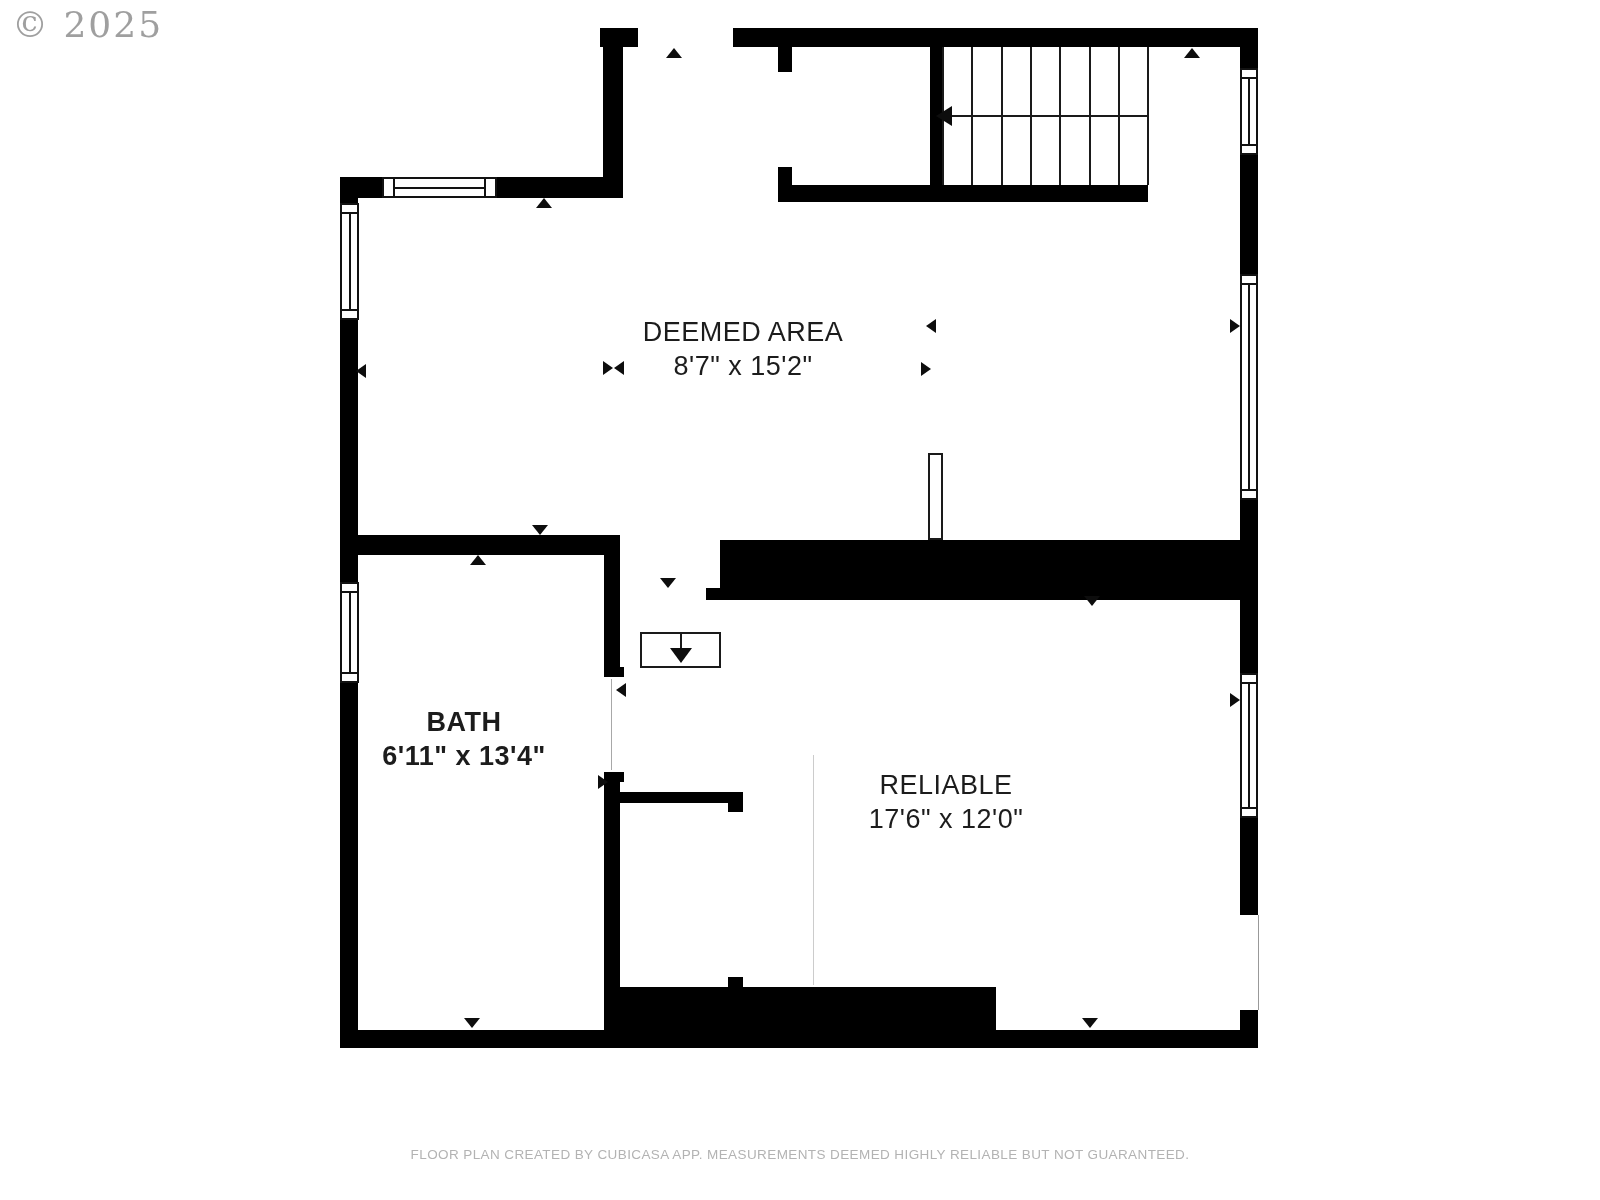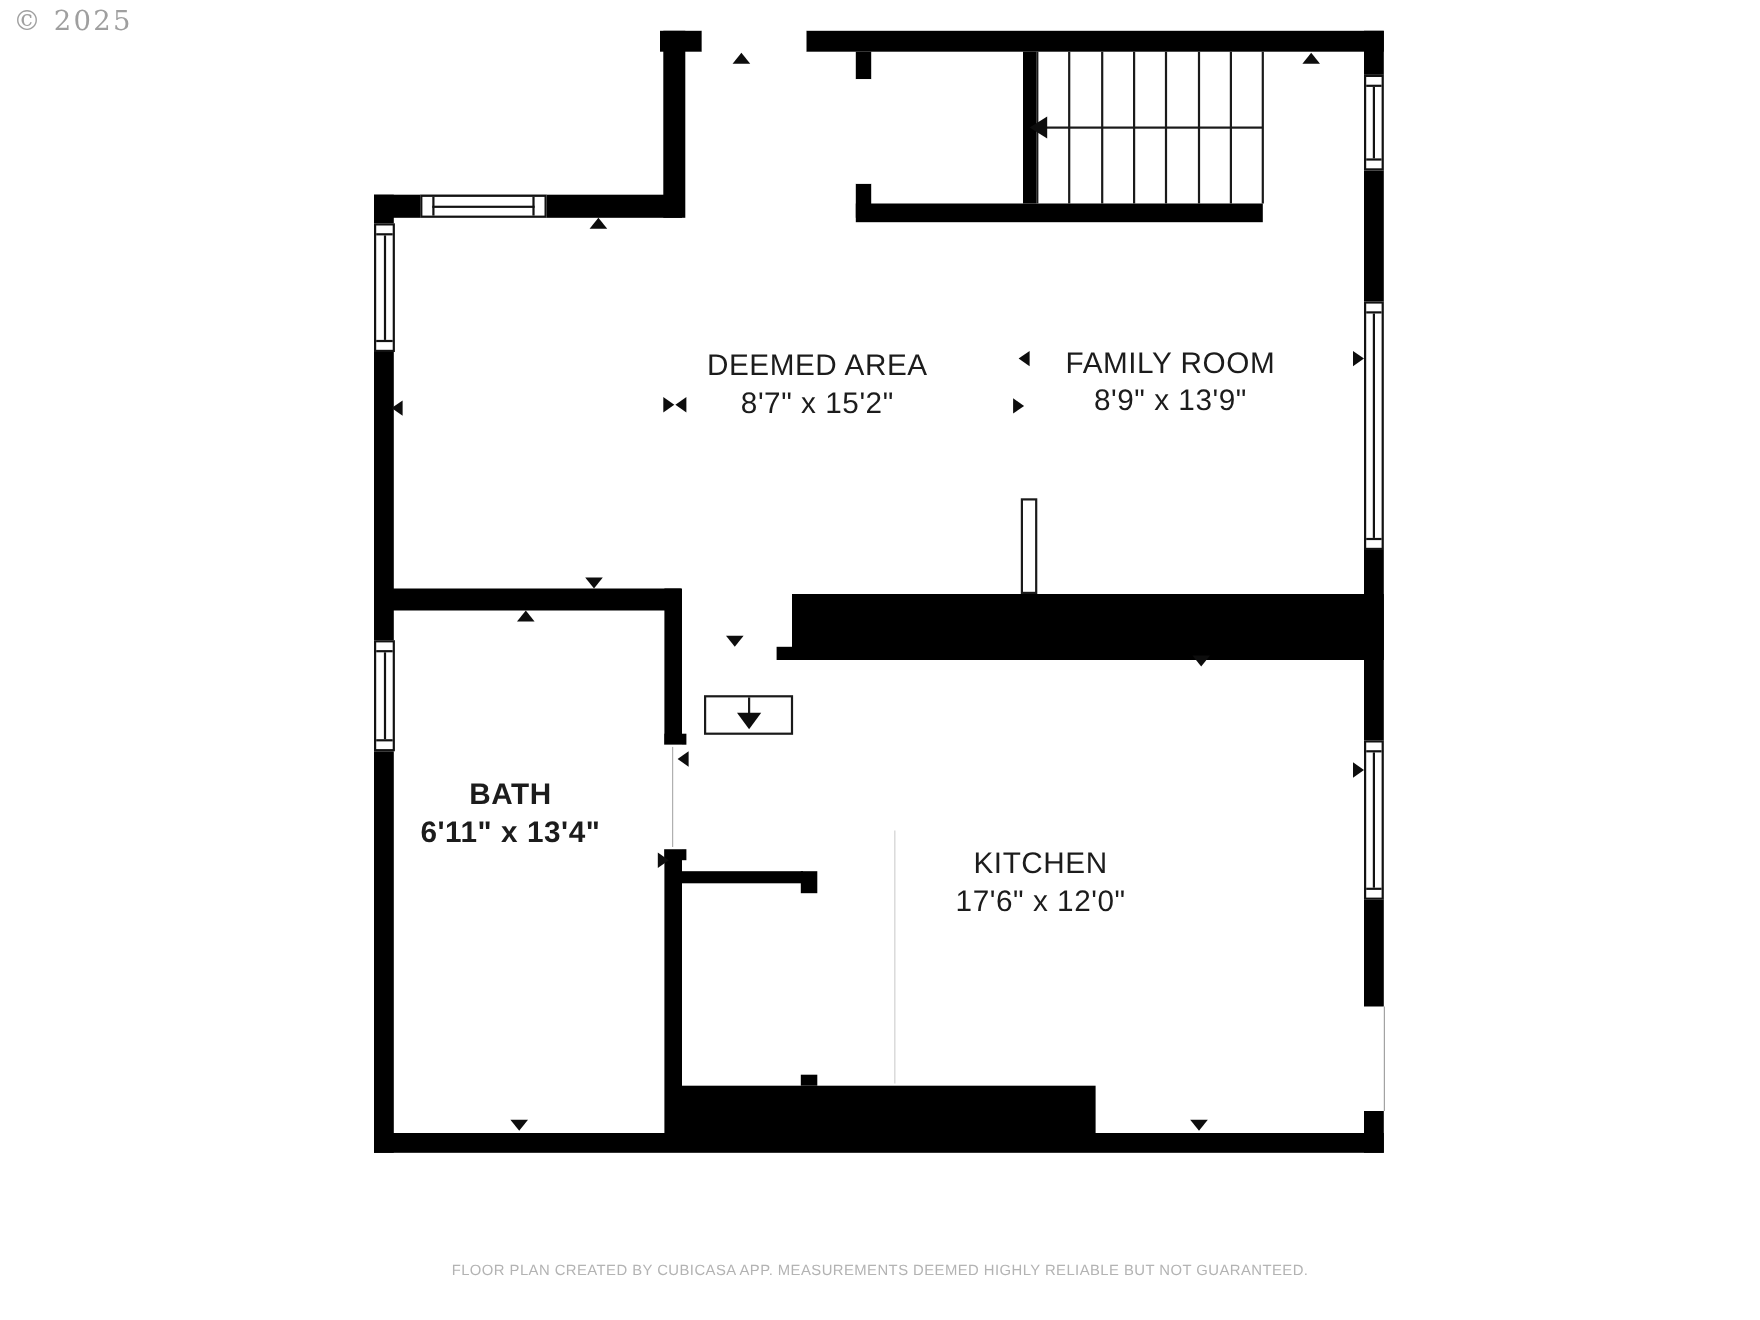--- a/index.html
+++ b/index.html
@@ -26,21 +26,21 @@
   
   .tread{position:absolute;width:2px;background:#1a1a1a;}
   .sline{position:absolute;height:2px;background:#1a1a1a;}
   .thin-v{position:absolute;width:1px;background:#a8a8a8;}
   
   .outline-box{position:absolute;background:#ffffff;border:2px solid #1a1a1a;box-sizing:border-box;}
   
   .room-label{position:absolute;transform:translateX(-50%);text-align:center;color:#1c1c1c;
               font-size:27px;line-height:34px;letter-spacing:0.5px;white-space:nowrap;}
   .watermark{position:absolute;left:12px;top:4px;font-family:"DejaVu Serif",serif;
-             font-size:25px;color:#8f8f8f;opacity:.85;letter-spacing:2px;}
+             font-size:36px;color:#8f8f8f;opacity:.85;letter-spacing:2px;}
   .footer{position:absolute;left:50%;transform:translateX(-50%);top:1147px;font-size:13.5px;
           color:#b3b3b3;letter-spacing:0.4px;white-space:nowrap;}
 </style>
 </head>
 <body>
 
 <div id="canvas">
 
   <div class="watermark">© 2025</div>
   <div class="footer">FLOOR PLAN CREATED BY CUBICASA APP. MEASUREMENTS DEEMED HIGHLY RELIABLE BUT NOT GUARANTEED.</div>
@@ -152,26 +152,22 @@
   <div class="tri tri-left" style="left:616px;top:683px;"></div>
   <div class="tri tri-right" style="left:598px;top:775px;"></div>
   <div class="tri tri-right" style="left:1230px;top:693px;"></div>
   <div class="tri tri-down" style="left:464px;top:1018px;"></div>
   <div class="tri tri-down" style="left:1082px;top:1018px;"></div>
 
   <div class="room-label" style="left:743px;top:315px;">
     <div>DEEMED AREA</div>
     <div>8'7" x 15'2"</div>
   </div>
-  <div class="room-label" style="left:1064px;top:313px;">
-    <div>FAMILY ROOM</div>
-    <div>8'9" x 13'9"</div>
-  </div>
   <div class="room-label" style="left:464px;top:705px;font-weight:bold;">
     <div>BATH</div>
     <div>6'11" x 13'4"</div>
   </div>
   <div class="room-label" style="left:946px;top:768px;">
-    <div>KITCHEN</div>
+    <div>RELIABLE</div>
     <div>17'6" x 12'0"</div>
   </div>
 
 </div>
 
 </body></html>

